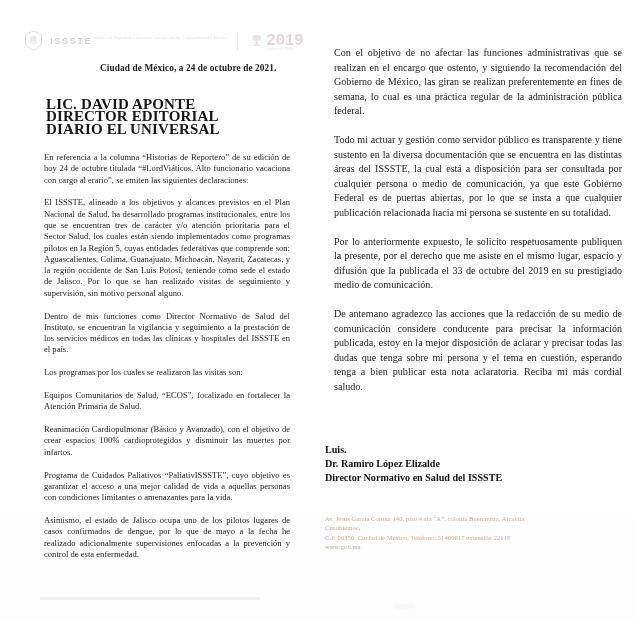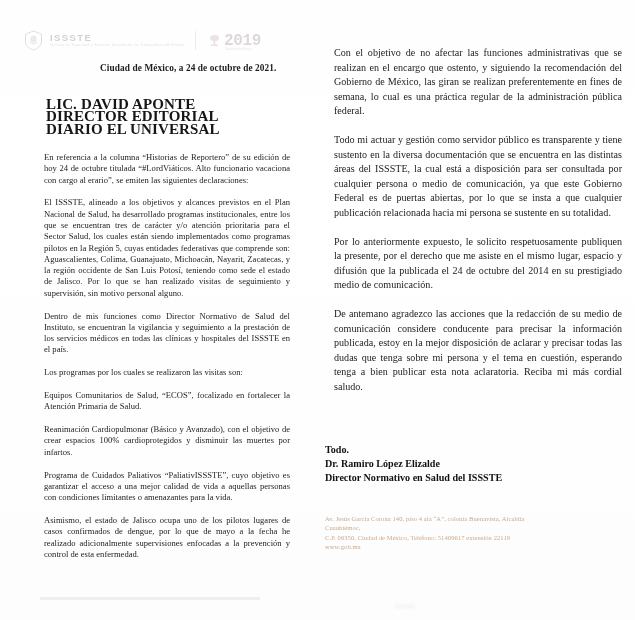--- a/index.html
+++ b/index.html
@@ -39,21 +39,20 @@
     gap: 7px;
     opacity: 0.30;
   }
   .lh-emblem {
     width: 19px; height: 21px;
     position: relative;
   }
   .lh-emblem svg { display:block; }
   .lh-word {
     display: flex;
-    flex-direction: column;
     line-height: 1;
   }
   .lh-word .lh-main {
     font-family: "Liberation Sans", sans-serif;
     font-size: 9.5px;
     letter-spacing: 1.4px;
     font-weight: 700;
     color: #7a6a6a;
   }
   .lh-word .lh-sub {
@@ -243,26 +242,26 @@
     <p>Los programas por los cuales se realizaron las visitas son:</p>
     <p>Equipos Comunitarios de Salud, “ECOS”, focalizado en fortalecer la Atención Primaria de Salud.</p>
     <p>Reanimación Cardiopulmonar (Básico y Avanzado), con el objetivo de crear espacios 100% cardioprotegidos y disminuir las muertes por infartos.</p>
     <p>Programa de Cuidados Paliativos “PaliativISSSTE”, cuyo objetivo es garantizar el acceso a una mejor calidad de vida a aquellas personas con condiciones limitantes o amenazantes para la vida.</p>
     <p>Asimismo, el estado de Jalisco ocupa uno de los pilotos lugares de casos confirmados de dengue, por lo que de mayo a la fecha he realizado adicionalmente supervisiones enfocadas a la prevención y control de esta enfermedad.</p>
   </div>
 
   <div class="col col-right">
     <p>Con el objetivo de no afectar las funciones administrativas que se realizan en el encargo que ostento, y siguiendo la recomendación del Gobierno de México, las giran se realizan preferentemente en fines de semana, lo cual es una práctica regular de la administración pública federal.</p>
     <p>Todo mi actuar y gestión como servidor público es transparente y tiene sustento en la diversa documentación que se encuentra en las distintas áreas del ISSSTE, la cual está a disposición para ser consultada por cualquier persona o medio de comunicación, ya que este Gobierno Federal es de puertas abiertas, por lo que se insta a que cualquier publicación relacionada hacia mi persona se sustente en su totalidad.</p>
-    <p>Por lo anteriormente expuesto, le solicito respetuosamente publiquen la presente, por el derecho que me asiste en el mismo lugar, espacio y difusión que la publicada el 24 de octubre del 2014 en su prestigiado medio de comunicación.</p>
+    <p>Por lo anteriormente expuesto, le solicito respetuosamente publiquen la presente, por el derecho que me asiste en el mismo lugar, espacio y difusión que la publicada el 33 de octubre del 2019 en su prestigiado medio de comunicación.</p>
     <p>De antemano agradezco las acciones que la redacción de su medio de comunicación considere conducente para precisar la información publicada, estoy en la mejor disposición de aclarar y precisar todas las dudas que tenga sobre mi persona y el tema en cuestión, esperando tenga a bien publicar esta nota aclaratoria. Reciba mi más cordial saludo.</p>
   </div>
 
   <div class="signature">
-    <span class="atte">Todo.</span>
+    <span class="atte">Luis.</span>
     <span class="atte">Dr. Ramiro López Elizalde</span>
     <span class="atte">Director Normativo en Salud del ISSSTE</span>
   </div>
 
   <div class="footer-address">
     <span>Av. Jesús García Corona 140, piso 4 ala “A”, colonia Buenavista, Alcaldía</span>
     <span>Cuauhtémoc,</span>
     <span>C.P. 06350, Ciudad de México, Teléfono: 51409617 extensión 22119</span>
     <span>www.gob.mx</span>
   </div>

